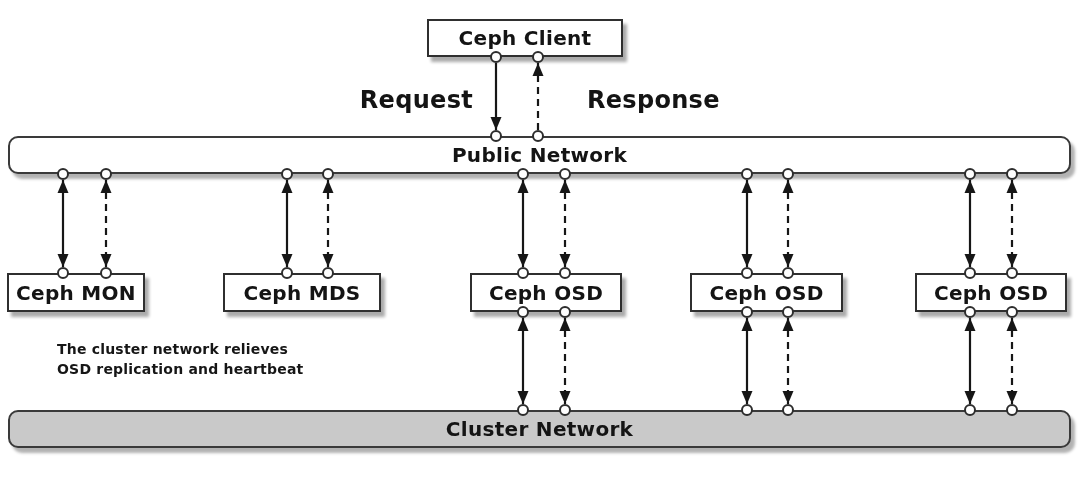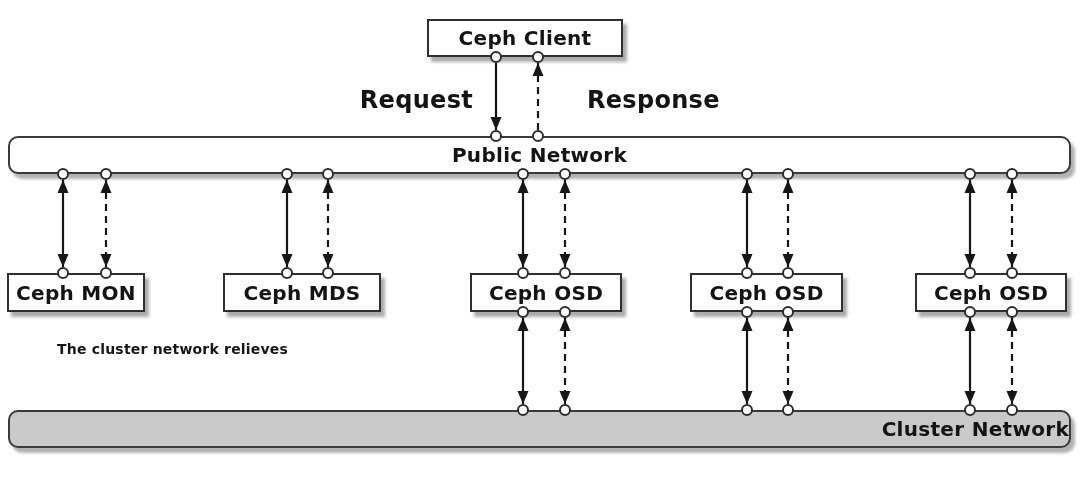--- a/index.html
+++ b/index.html
@@ -35,21 +35,21 @@
     left: 8px; width: 1063px; height: 38px;
     border: 2px solid #3a3a3a;
     border-radius: 10px;
     box-shadow: 4px 5px 3px rgba(0,0,0,0.30);
     display: flex; align-items: center; justify-content: center;
     font-weight: bold; font-size: 20px; color: #141414;
     box-sizing: border-box;
     letter-spacing: 0.3px;
   }
   .bar.public  { top: 136px; background: #ffffff; }
-  .bar.cluster { top: 410px; background: #c9c9c9; justify-content: flex-end; }
+  .bar.cluster { top: 410px; background: #c9c9c9; }
   .flowlbl {
     position: absolute; top: 86px;
     font-weight: bold; font-size: 24px; color: #141414;
     letter-spacing: 0.3px;
   }
   .request  { left: 308px; width: 165px; text-align: right; }
   .response { left: 562px; width: 180px; text-align: left; margin-left: 25px; }
   .caption {
     position: absolute; left: 57px; top: 340px;
     font-weight: bold; font-size: 14px; line-height: 19.5px;
@@ -89,20 +89,21 @@
   </div>
   <div class="box node" id="node-osd2">
     <span>Ceph OSD</span>
   </div>
   <div class="box node" id="node-osd3">
     <span>Ceph OSD</span>
   </div>
 
   <div class="caption">
     <div>The cluster network relieves</div>
+    <div>OSD replication and heartbeat</div>
   </div>
 
   <div class="bar cluster">
     <span>Cluster Network</span>
   </div>
 
   <svg id="conn" width="1080" height="477" viewBox="0 0 1080 477" xmlns="http://www.w3.org/2000/svg">
       <line x1="496" y1="63" x2="496" y2="130" stroke="#161616" stroke-width="2.2"></line>
       <polygon points="496,130 490.5,117 501.5,117" fill="#161616"></polygon>
       <line x1="538" y1="63" x2="538" y2="130" stroke="#161616" stroke-width="2.2" stroke-dasharray="7 5"></line>

